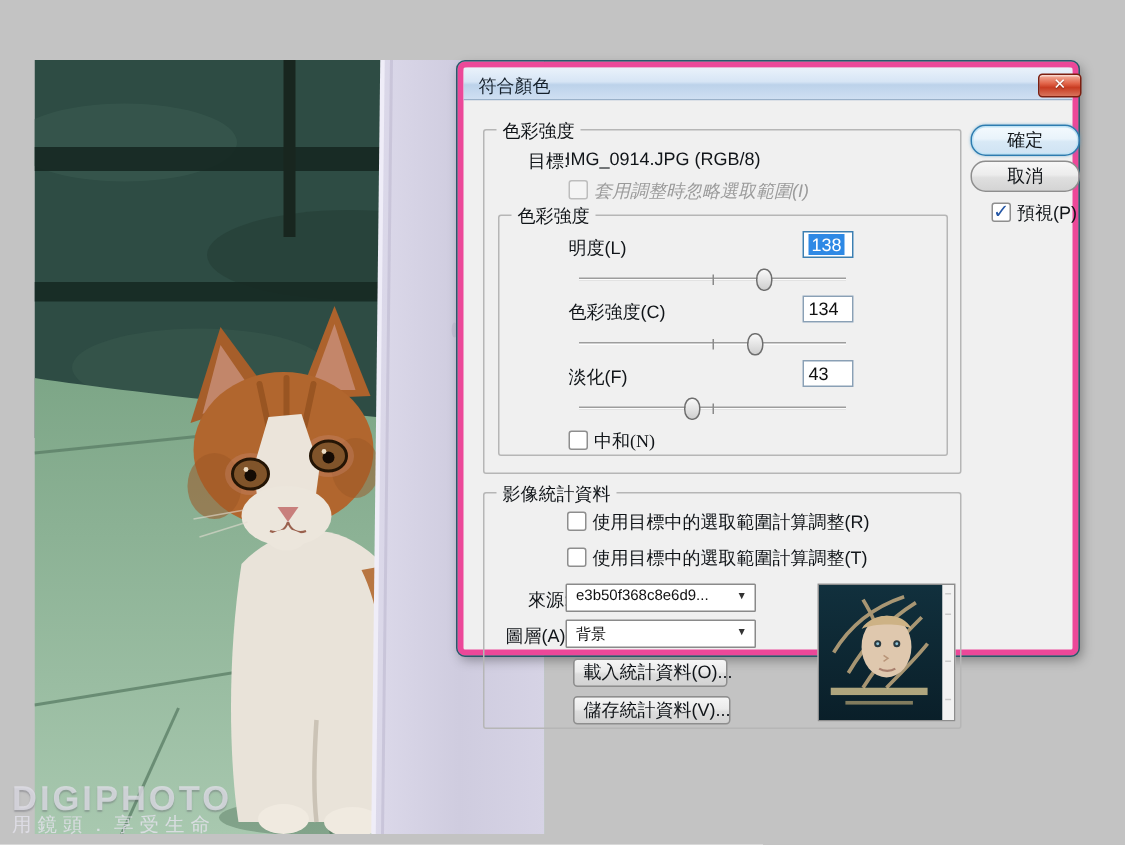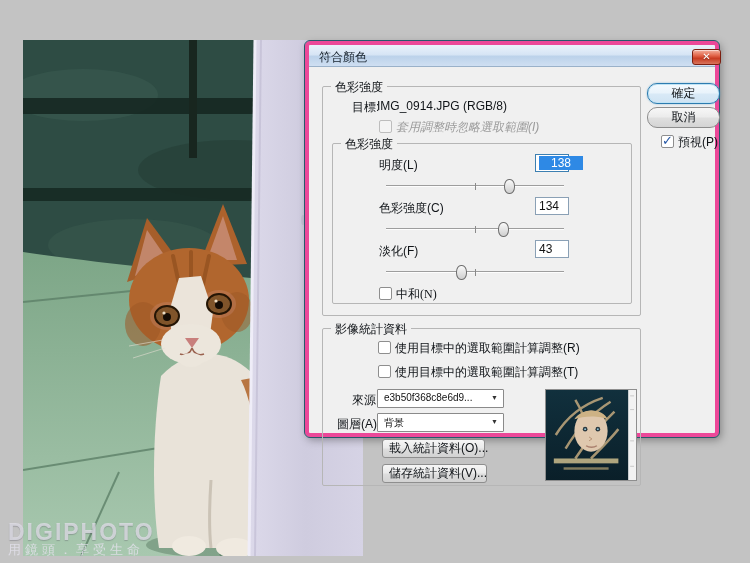--- a/index.html
+++ b/index.html
@@ -44,21 +44,21 @@
   .cb{position:absolute;width:13px;height:13px;background:#fff;border:1px solid #8e8e8e;
       border-radius:2px;cursor:pointer;}
   .cb.disabled{border-color:#bdbdbd;background:#f4f4f4;}
   .cb .glyph{display:none;position:absolute;left:0px;top:-3px;font-size:13px;font-weight:bold;
              color:#2456a5;}
   .cb.checked .glyph{display:block;}
 
   .numbox{position:absolute;width:34px;height:18px;background:#fff;border:1px solid #8aa0b5;
           padding:1px 3px;font-size:12px;cursor:text;}
   .numbox.focused{border-color:#3c7fb1;}
-  .numbox .sel{background:#2e89e5;color:#fff;padding:0 12px;}
+  .numbox .sel{background:#2e89e5;color:#fff;padding:0 2px;}
 
   .slider{position:absolute;height:16px;cursor:pointer;}
   .slider .track{position:absolute;left:0;right:0;top:7px;height:2px;background:#9d9d9d;
                  border-bottom:1px solid #fdfdfd;}
   .slider .tick{position:absolute;left:50%;top:5px;width:1px;height:7px;background:#8a8a8a;}
   .slider .thumb{position:absolute;top:1px;width:11px;height:15px;margin-left:-5px;
                  background:linear-gradient(180deg,#f9f9f9,#e2e2e2 55%,#cfcfcf);
                  border:1px solid #6e6e6e;border-radius:5px/7px;cursor:grab;}
 
   .combo{position:absolute;width:127px;height:19px;background:#fff;border:1px solid #8a8a8a;

